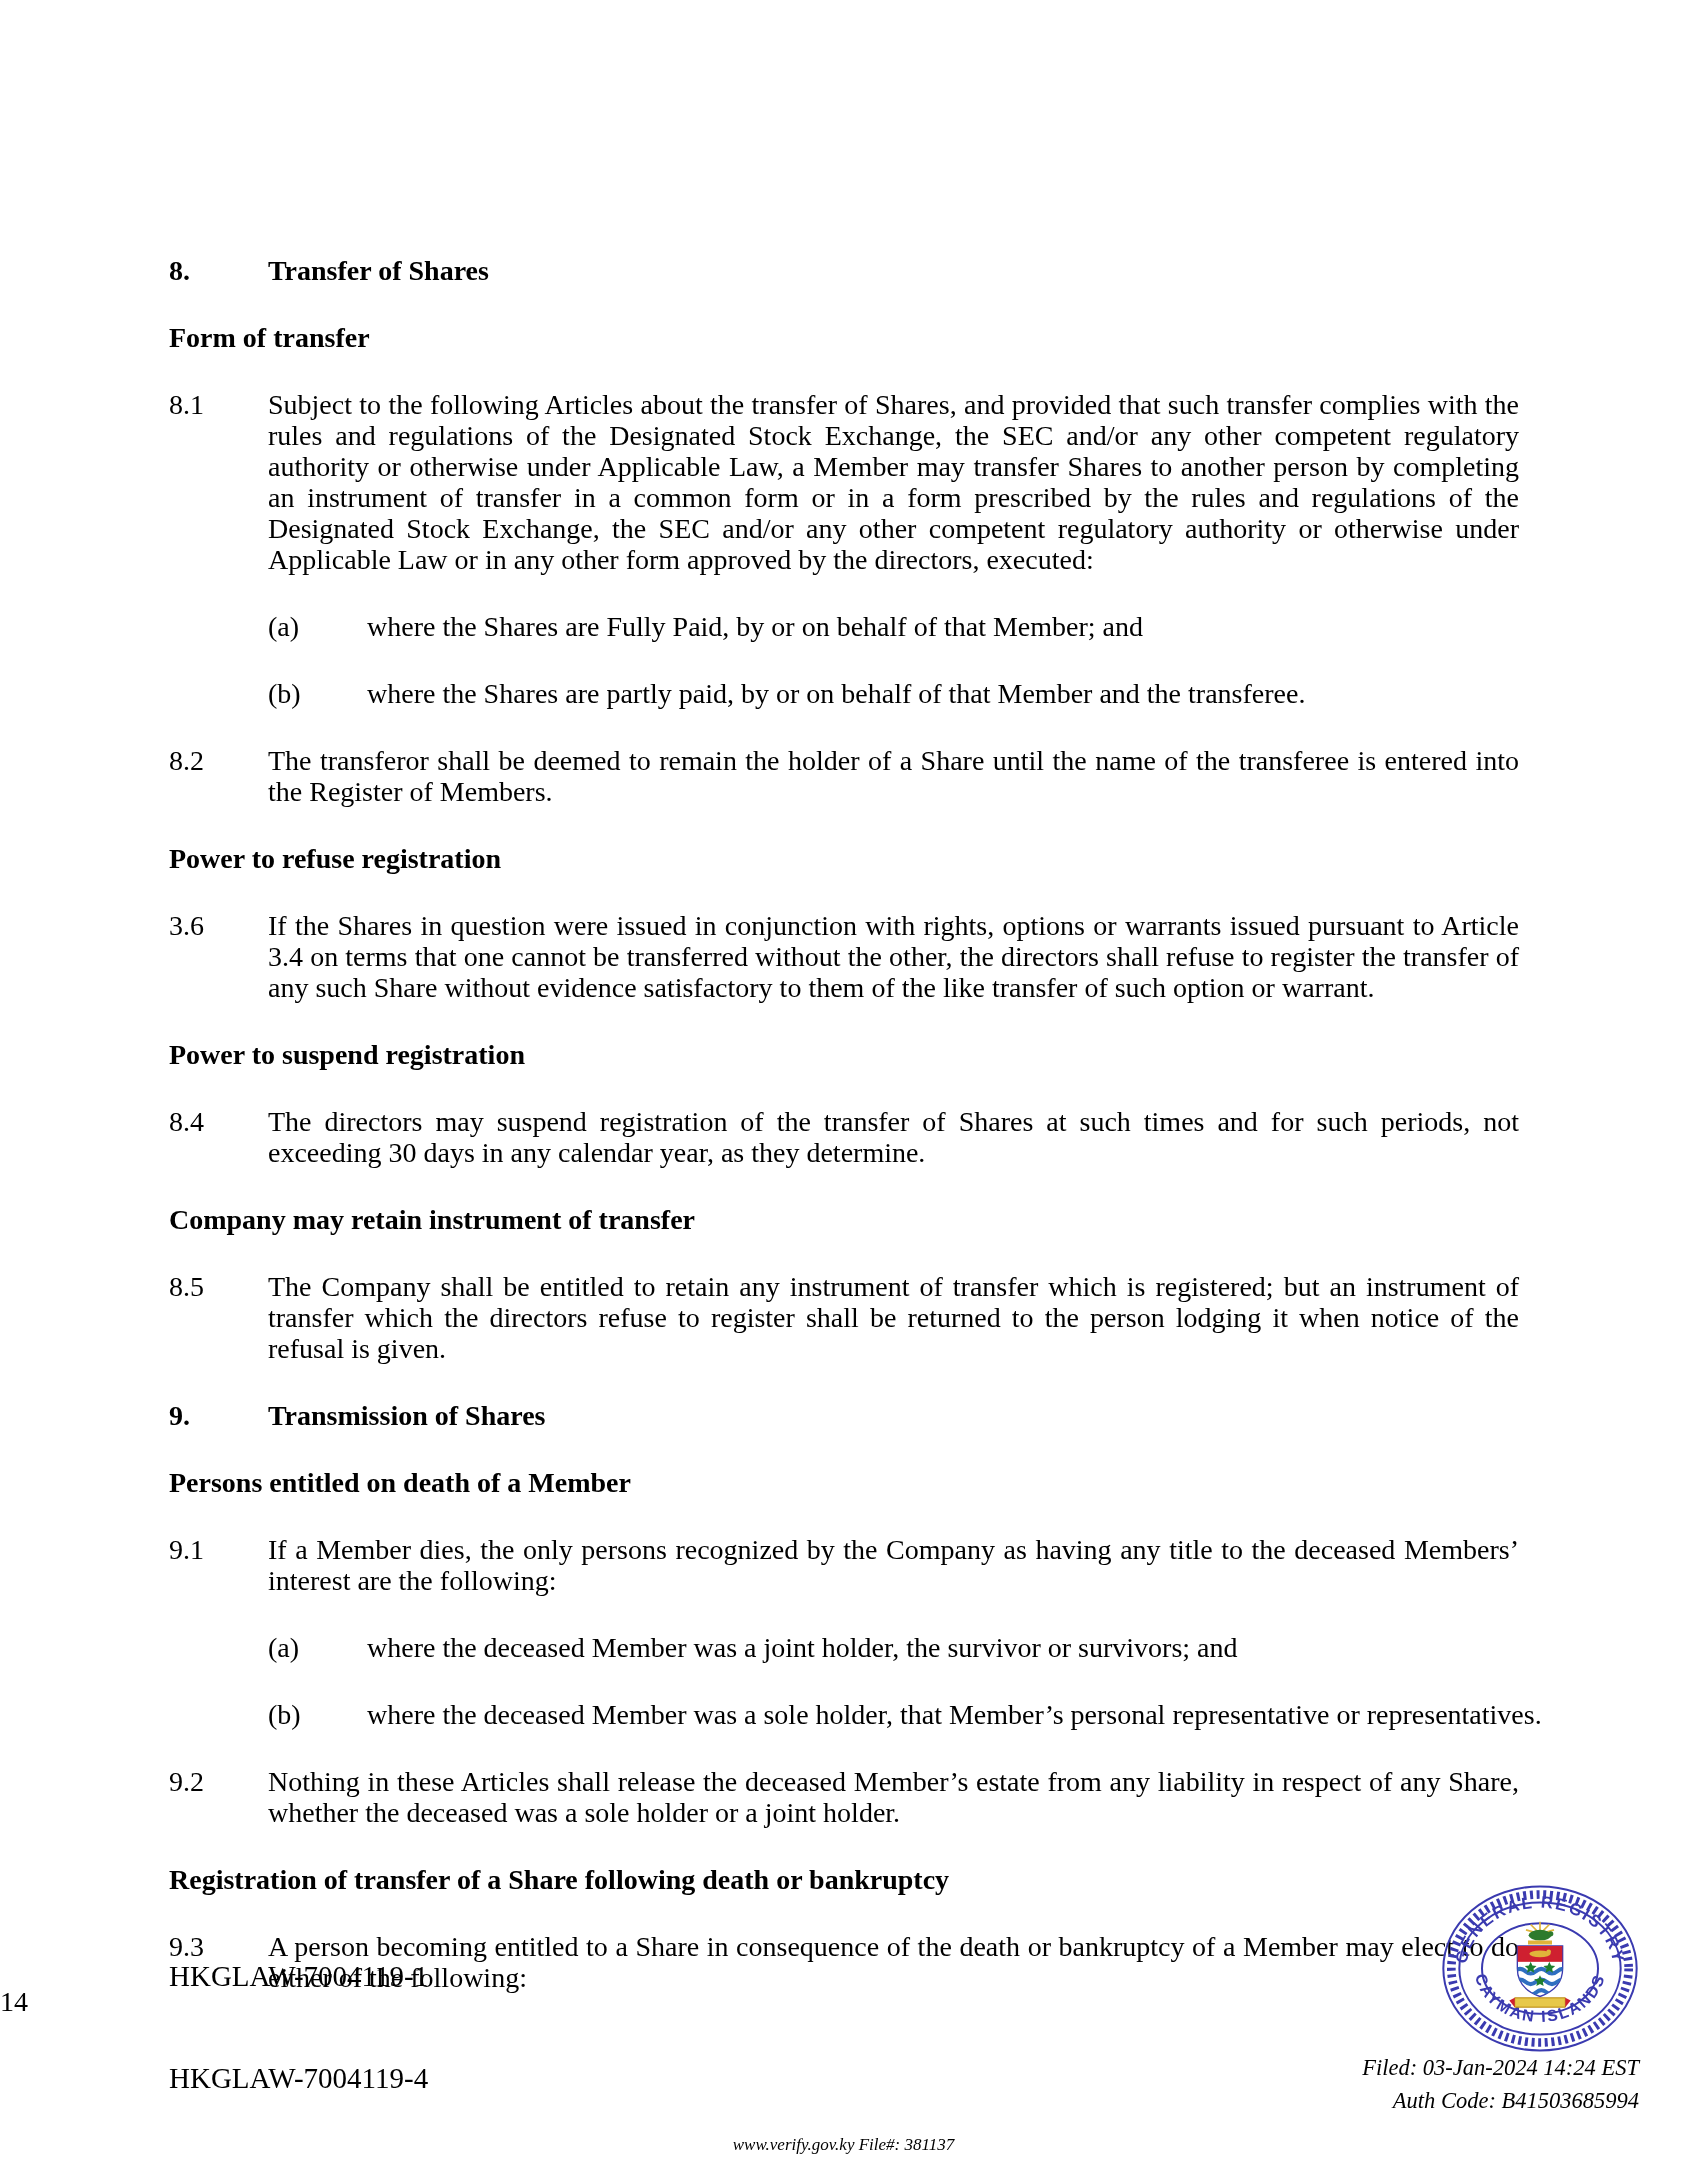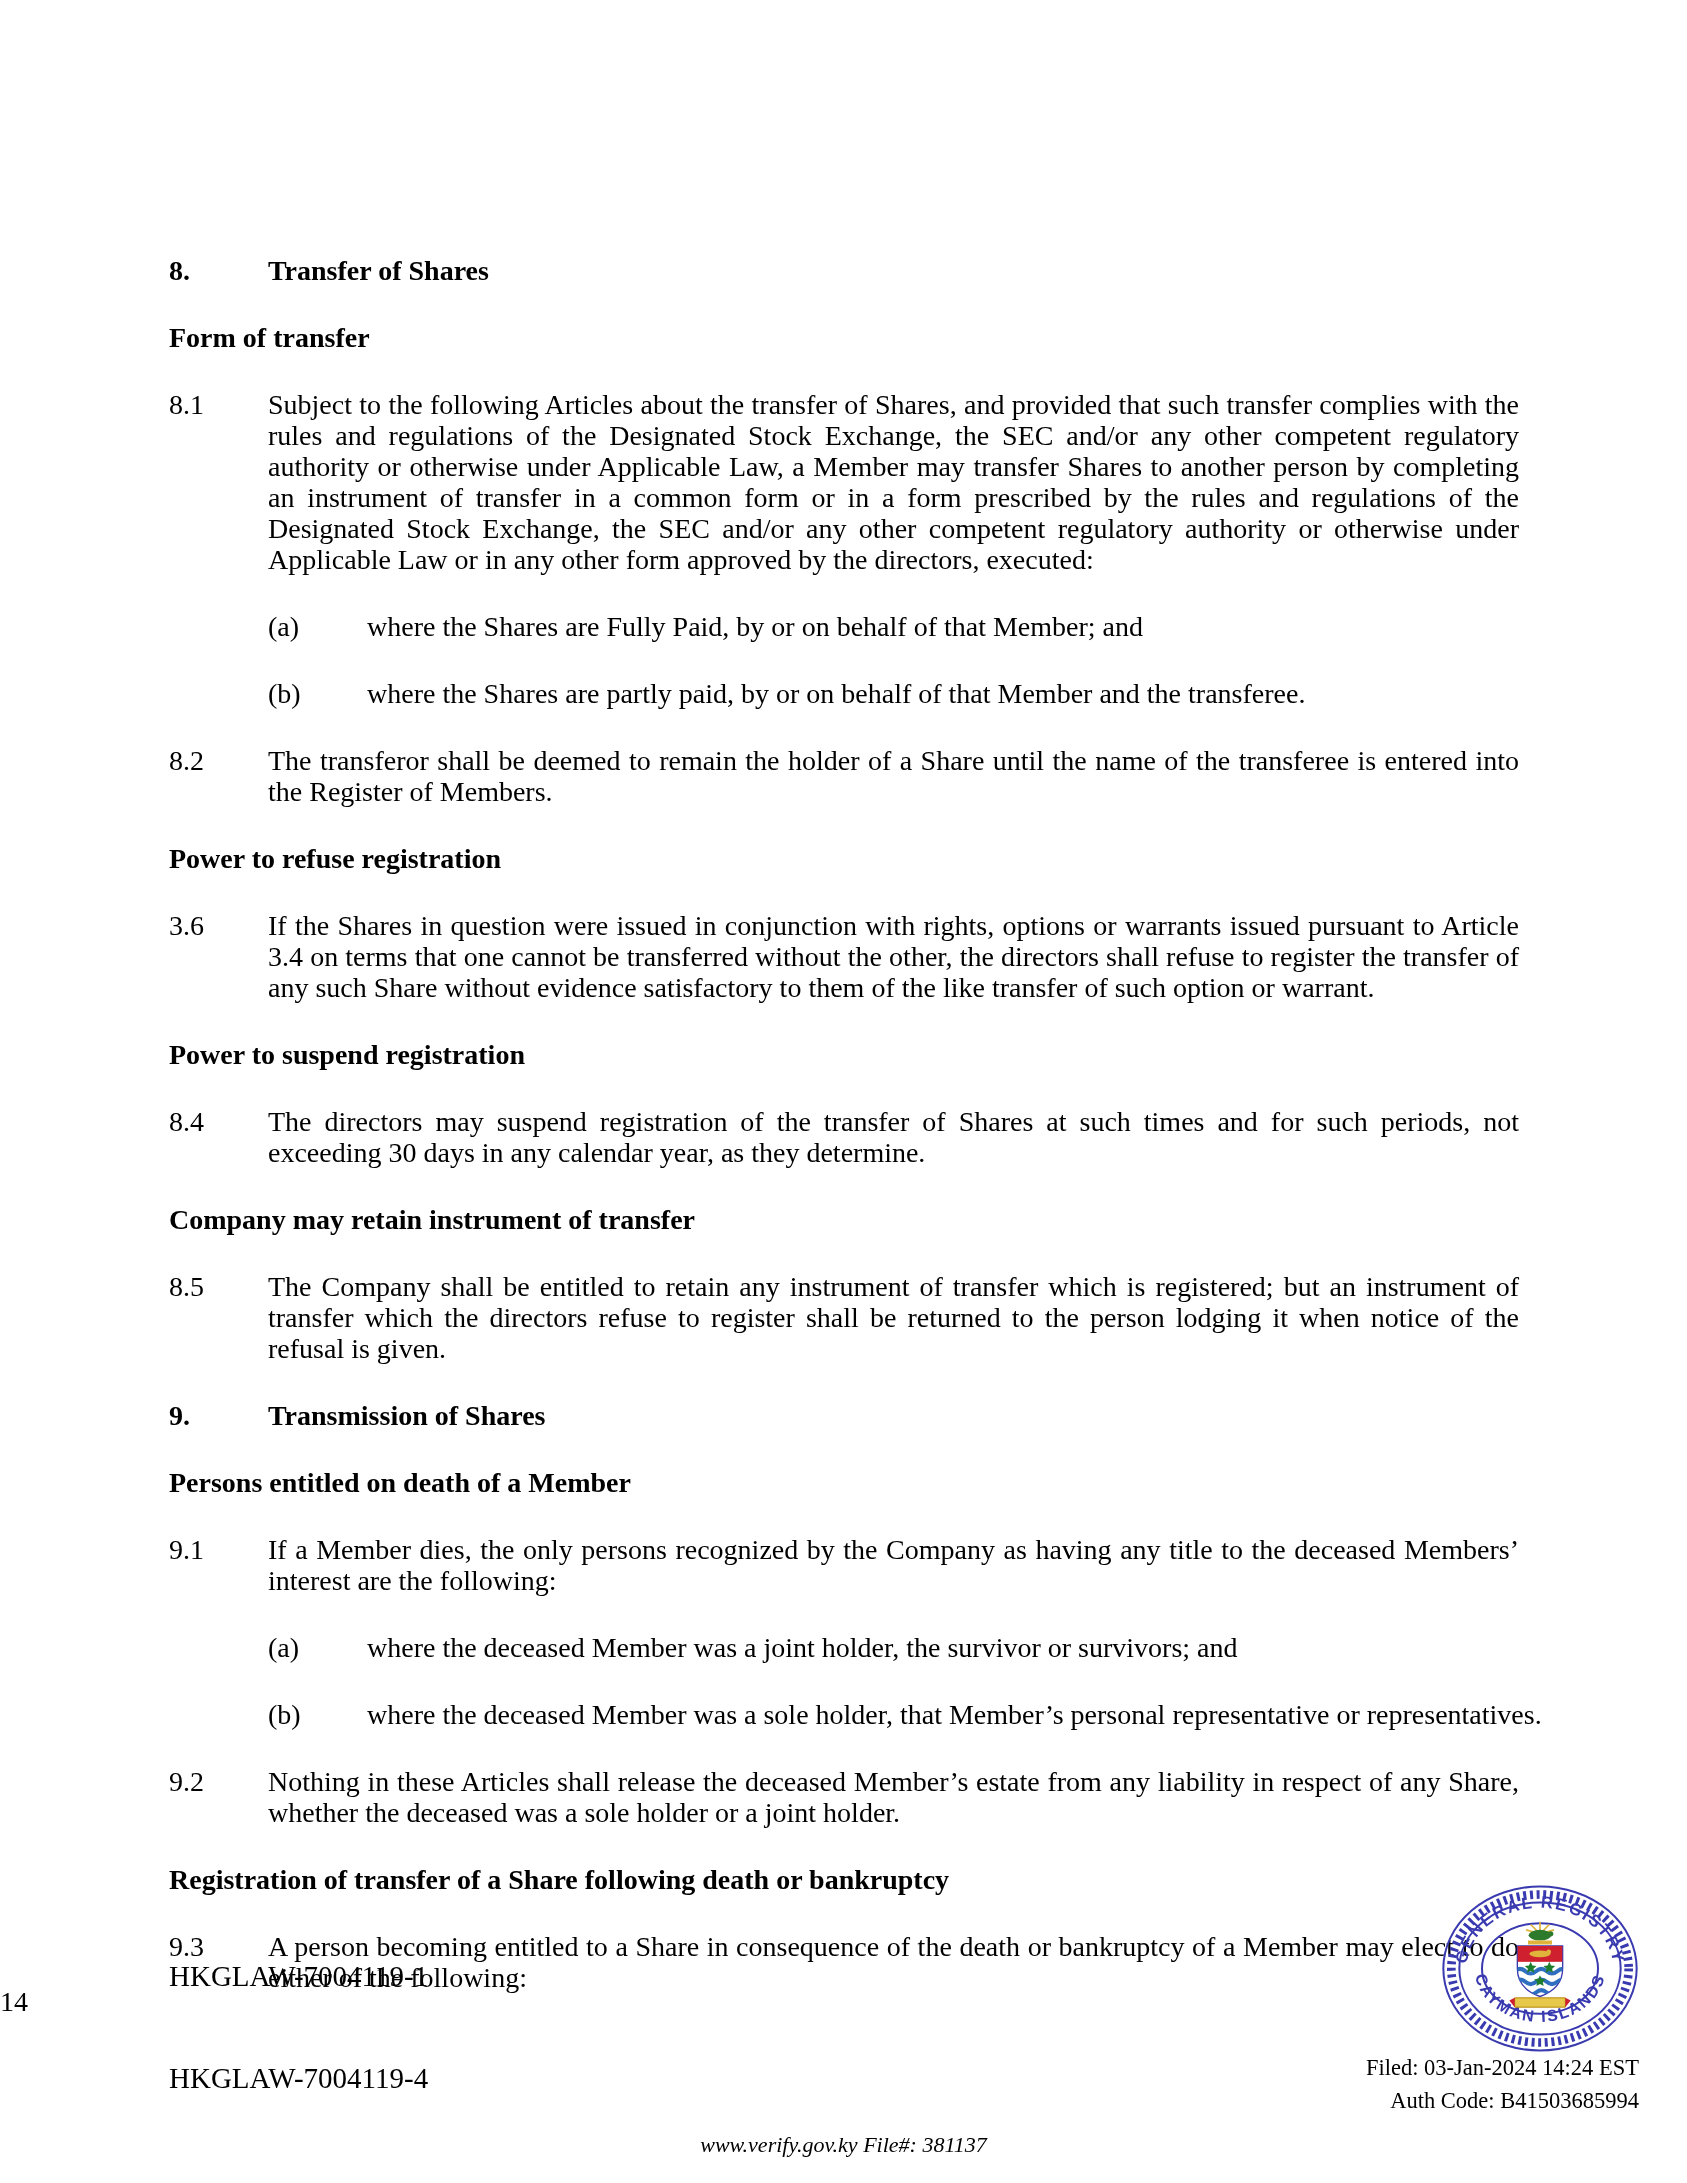--- a/index.html
+++ b/index.html
@@ -33,27 +33,27 @@
   .page-num {
     position: absolute; left: 0; top: 1986px; width: 100%;
     font-size: 28px;
   }
   .docid { position: absolute; left: 169px; font-size: 29px; line-height: 33px; }
   .docid-1 { top: 1960px; }
   .docid-2 { top: 2062px; }
   .seal { position: absolute; left: 1440px; top: 1883px; width: 200px; height: 171px; }
   .filed-line, .auth-line {
     position: absolute; right: 48px; text-align: right;
-    font-size: 22.5px; line-height: 25px;
+    font-style: italic; font-size: 22.5px; line-height: 25px;
   }
   .filed-line { top: 2055px; }
   .auth-line { top: 2088px; }
   .verify-line {
     position: absolute; left: 0; top: 2129px; width: 100%;
-    text-align: center; font-style: italic; font-size: 22px;
+    text-align: center; font-style: italic; font-size: 17px;
   }
 </style>
 </head>
 <body>
 
 <div class="page">
   <div class="content">
 
     <div class="block num-row bold">
       <div class="num-col">8.</div>

